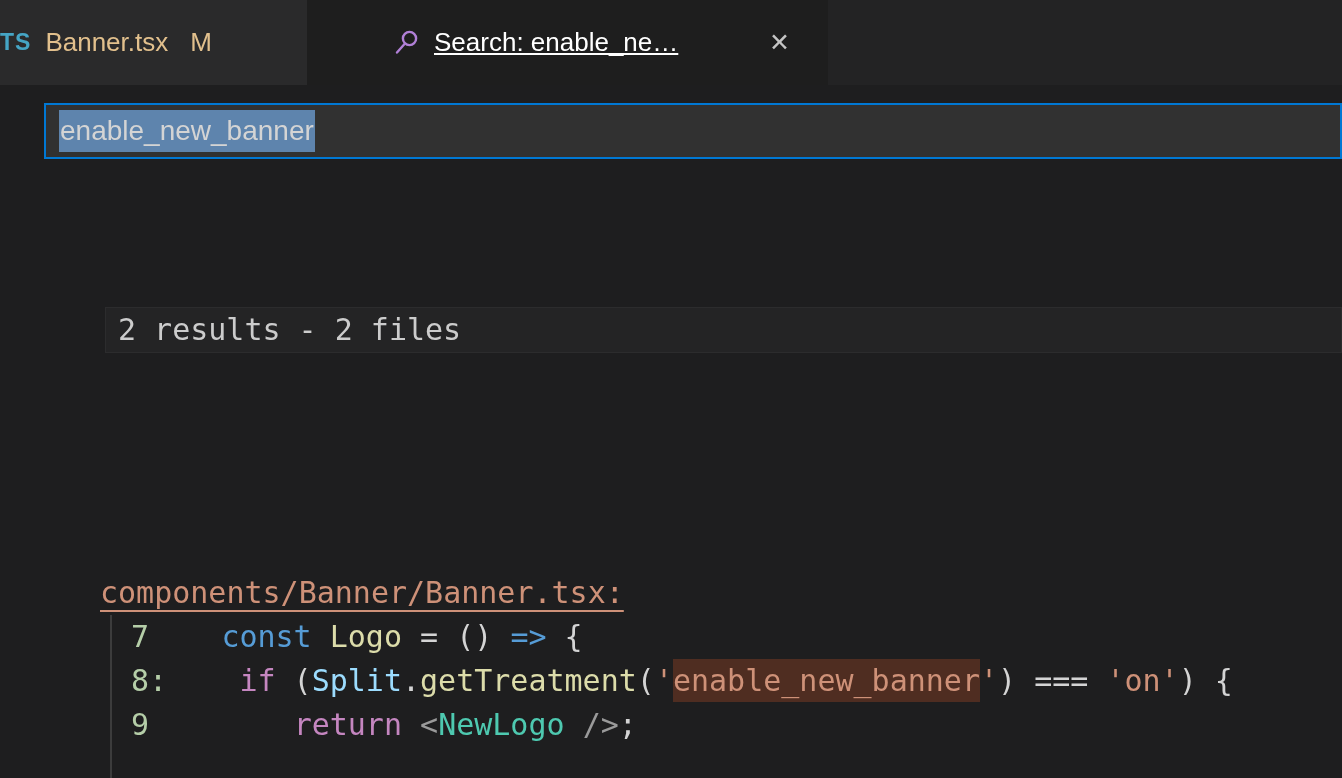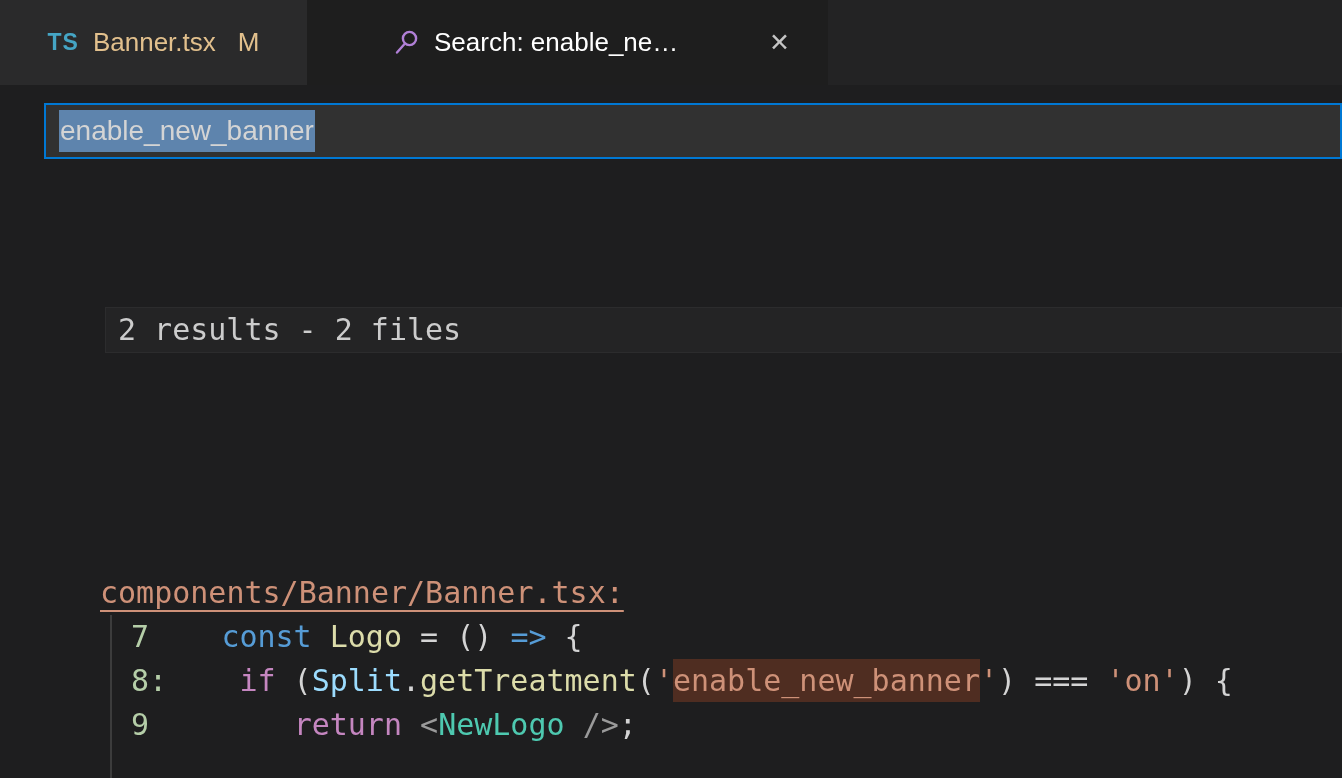--- a/index.html
+++ b/index.html
@@ -5,26 +5,26 @@
   * { margin:0; padding:0; box-sizing:border-box; }
   html,body { width:1342px; height:778px; overflow:hidden; }
   body {
     background: var(--editor-bg, #1e1e1f);
     font-family: "Liberation Sans", sans-serif;
     color:#d4d4d4;
   }
   
   .tab-bar { display:flex; height:85px; background: var(--tabbar-bg,#232324); }
   .tab { display:flex; align-items:center; height:100%; font-size:26px; cursor:pointer; }
-  .tab-inactive { width:307px; background: var(--tab-inactive-bg,#2a2a2b); justify-content:center; gap:14px; }
+  .tab-inactive { width:307px; background: var(--tab-inactive-bg,#2a2a2b); justify-content:flex-start; gap:14px; }
   .tab-active { width:521px; background: var(--tab-active-bg,#1e1e1e); padding-left:86px; padding-right:34px; gap:14px; }
   .ts-icon { color: var(--ts-icon,#45a5c5); font-size:23px; font-weight:700; letter-spacing:1px; }
   .tab-label-modified { color: var(--tab-modified,#e2c08d); }
   .tab-badge { color: var(--tab-modified,#e2c08d); margin-left:8px; }
-  .tab-label-active { color: var(--tab-label,#ffffff); white-space:nowrap; }
+  .tab-label-active { color: var(--tab-label,#ffffff); white-space:nowrap;text-decoration:underline; }
   .tab-close { margin-left:auto; color: var(--close,#c5c5c5); font-size:25px; line-height:1; padding:4px; cursor:pointer; }
   .search-glyph { width:27px; height:27px; display:block; }
 
   
   .query-row { padding-top:18px; padding-left:44px; }
   .query-input {
     height:56px; width:1298px;
     background: var(--input-bg,#313131);
     border:2px solid var(--input-border,#0078d4);
     display:flex; align-items:center;

